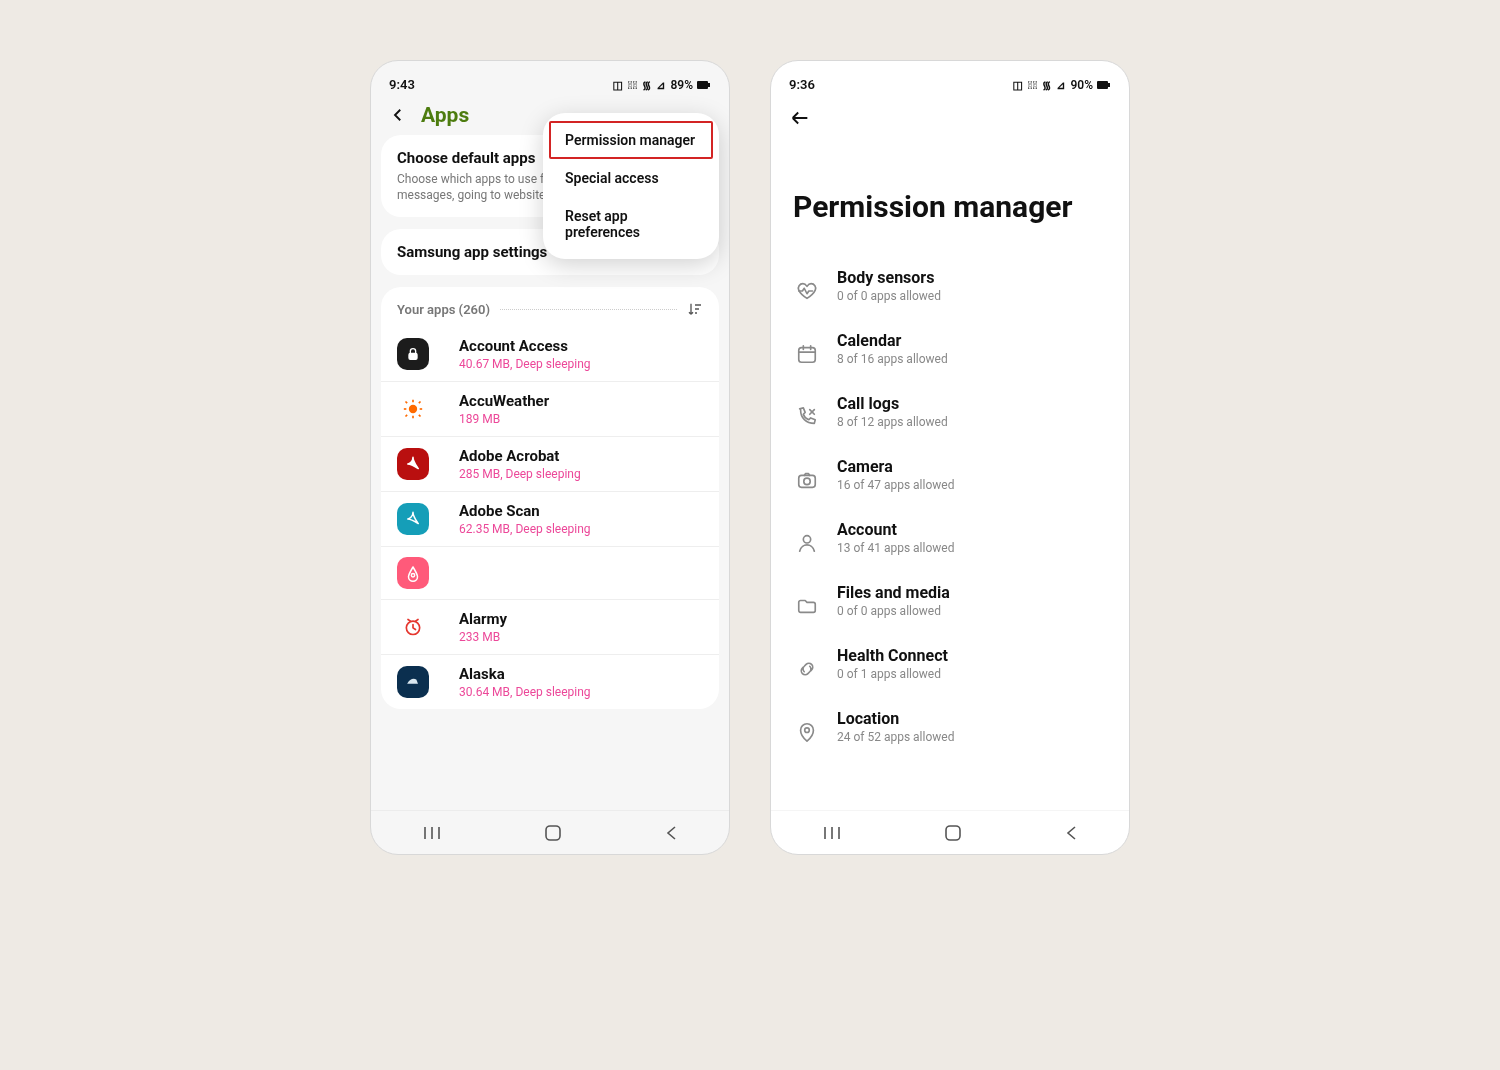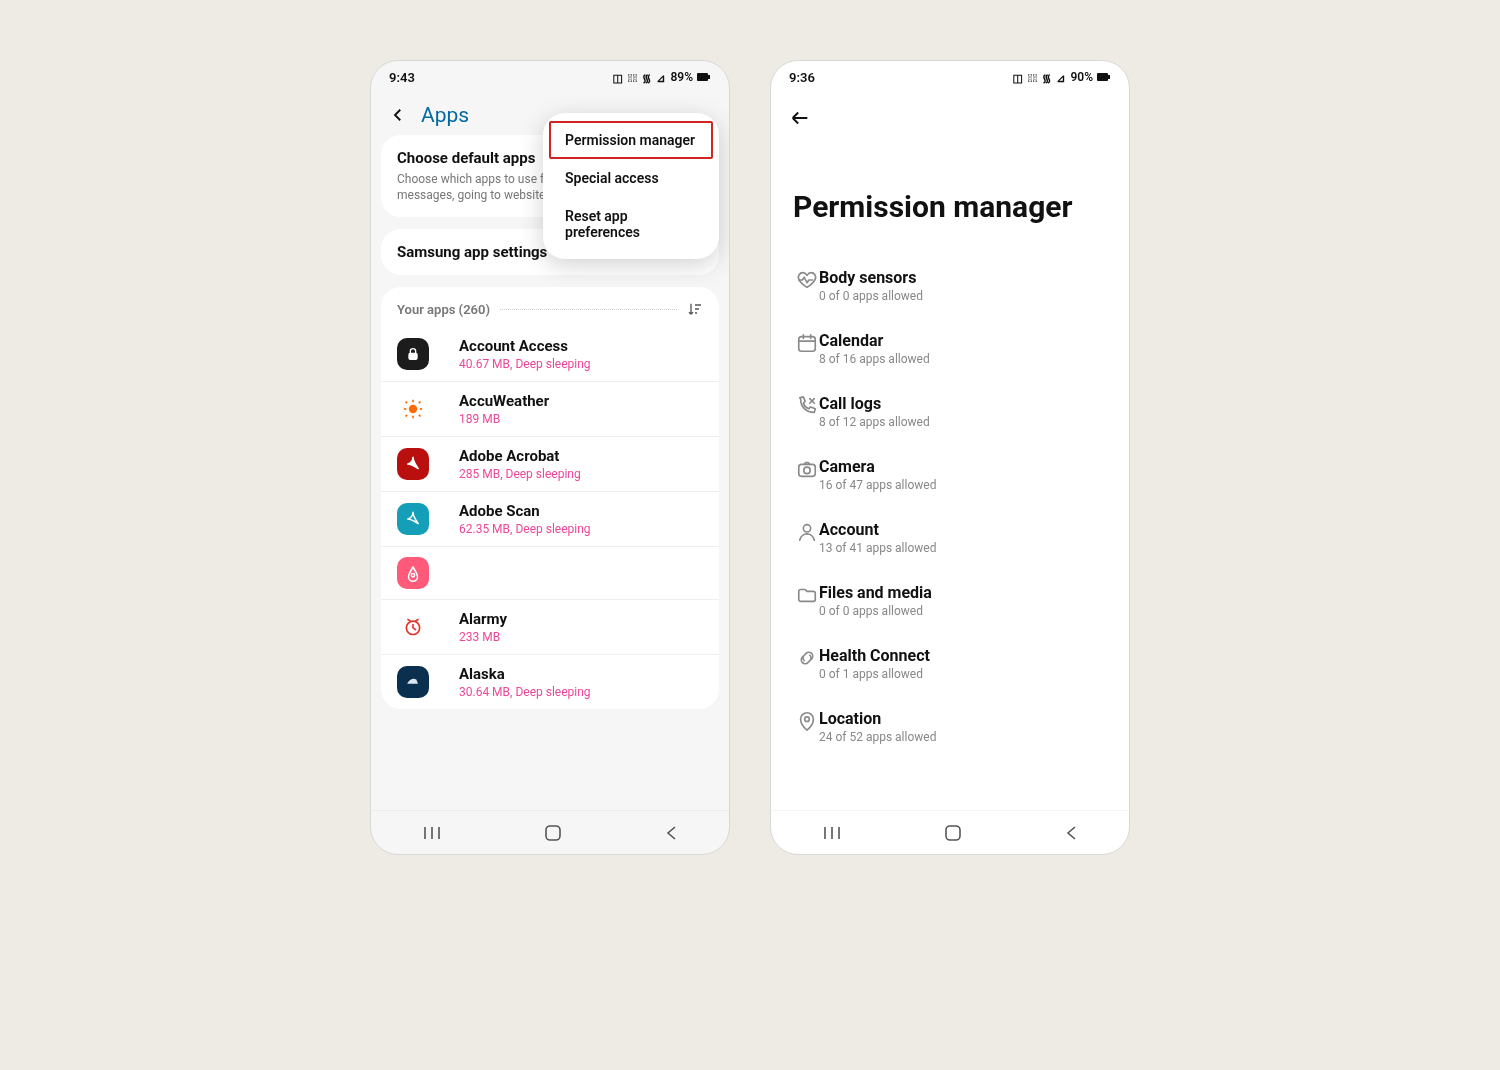--- a/index.html
+++ b/index.html
@@ -23,36 +23,36 @@
     position: relative;
     overflow: hidden;
     display: flex;
     flex-direction: column;
   }
   .phone.white { background: #ffffff; }
   .status-bar {
     height: 32px;
     display: flex;
     justify-content: space-between;
-    align-items: center;
+    align-items: flex-start;
     padding: 16px 18px;
     font-size: 13px;
     font-weight: 600;
     color: #111;
   }
   .status-right { display: flex; align-items: center; gap: 4px; font-size: 12px; }
   .status-right .icons { letter-spacing: 1px; font-size: 11px; }
   .header-row {
     display: flex;
     align-items: center;
     padding: 10px 18px 8px 18px;
     gap: 14px;
   }
   .back-icon { cursor: pointer; }
-  .header-title { font-size: 21px; font-weight: 400; color: #0369a1; }
+  .header-title { font-size: 21px; font-weight: 700; color: #4d7c0f; }
   .big-title {
     font-size: 30px;
     font-weight: 700;
     color: #111;
     padding: 60px 22px 30px 22px;
   }
   .content { flex: 1; overflow: hidden; padding: 0 10px; }
   .card {
     background: #fff;
     border-radius: 20px;
@@ -106,21 +106,22 @@
     cursor:pointer;
     margin: 0 6px;
   }
   .popup-item.highlighted {
     border: 2px solid #d32424;
     border-radius: 2px;
     padding: 9px 14px;
   }
   .perm-row {
     display:flex;
-    align-items:flex-start;
+    align-items:flex-end;
+    gap: 18px;
     padding: 14px 24px;
   }
   .perm-icon {
     width: 24px; height:24px; color:#888; display:flex; align-items:center; justify-content:center;
     flex-shrink:0;
   }
   .perm-text { flex:1; }
   .perm-name { font-size: 16px; font-weight: 700; color:#111; }
   .perm-meta { font-size: 12px; color:#888; margin-top:2px; }
   .nav-bar {

